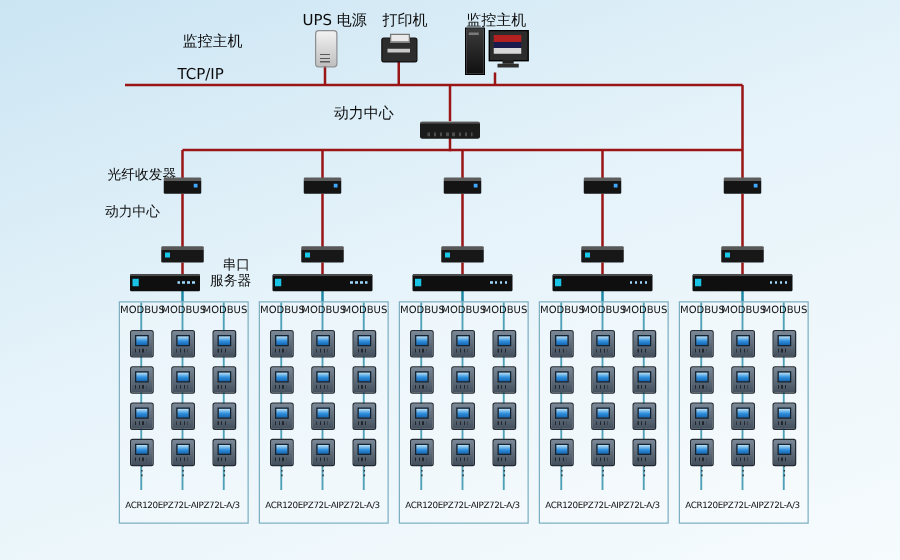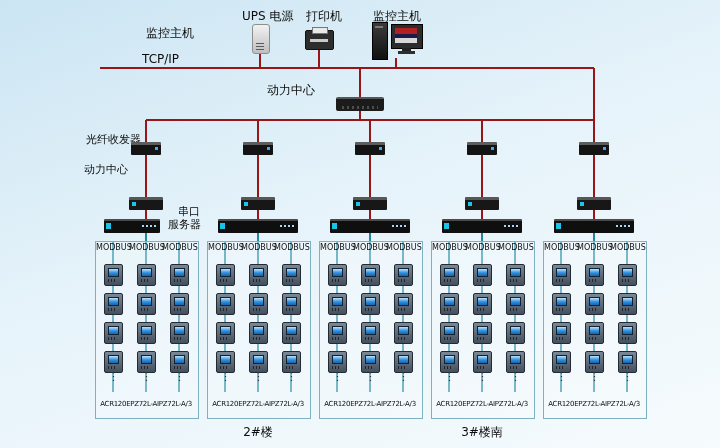--- a/index.html
+++ b/index.html
@@ -187,21 +187,20 @@
     <div class="meter" style="left: 249px; top: 322px;"></div>
     <div class="meter" style="left: 249px; top: 351px;"></div>
     <div class="dots" style="left: 253px; top: 373px;">⋮</div>
     <div class="modbus" style="left: 274px; top: 243px;">MODBUS</div>
     <div class="meter" style="left: 282px; top: 264px;"></div>
     <div class="meter" style="left: 282px; top: 293px;"></div>
     <div class="meter" style="left: 282px; top: 322px;"></div>
     <div class="meter" style="left: 282px; top: 351px;"></div>
     <div class="dots" style="left: 286px; top: 373px;">⋮</div>
     <div class="model" style="left: 207px; top: 400px;">ACR120EPZ72L-AIPZ72L-A/3</div>
-    <div class="building" style="left: 207px; top: 424px;">2#楼</div>
     <div class="transceiver-a" style="left: 355px; top: 142px;"></div>
     <div class="transceiver-b" style="left: 353px; top: 197px;"></div>
     <div class="server" style="left: 330px; top: 219px; width: 80px;"></div>
     <div class="group-box" style="left: 319px; top: 241px;"></div>
     <div class="modbus" style="left: 320px; top: 243px;">MODBUS</div>
     <div class="meter" style="left: 328px; top: 264px;"></div>
     <div class="meter" style="left: 328px; top: 293px;"></div>
     <div class="meter" style="left: 328px; top: 322px;"></div>
     <div class="meter" style="left: 328px; top: 351px;"></div>
     <div class="dots" style="left: 332px; top: 373px;">⋮</div>
@@ -234,21 +233,20 @@
     <div class="meter" style="left: 473px; top: 322px;"></div>
     <div class="meter" style="left: 473px; top: 351px;"></div>
     <div class="dots" style="left: 477px; top: 373px;">⋮</div>
     <div class="modbus" style="left: 498px; top: 243px;">MODBUS</div>
     <div class="meter" style="left: 506px; top: 264px;"></div>
     <div class="meter" style="left: 506px; top: 293px;"></div>
     <div class="meter" style="left: 506px; top: 322px;"></div>
     <div class="meter" style="left: 506px; top: 351px;"></div>
     <div class="dots" style="left: 510px; top: 373px;">⋮</div>
     <div class="model" style="left: 431px; top: 400px;">ACR120EPZ72L-AIPZ72L-A/3</div>
-    <div class="building" style="left: 431px; top: 424px;">3#楼南</div>
     <div class="transceiver-a" style="left: 579px; top: 142px;"></div>
     <div class="transceiver-b" style="left: 577px; top: 197px;"></div>
     <div class="server" style="left: 554px; top: 219px; width: 80px;"></div>
     <div class="group-box" style="left: 543px; top: 241px;"></div>
     <div class="modbus" style="left: 544px; top: 243px;">MODBUS</div>
     <div class="meter" style="left: 552px; top: 264px;"></div>
     <div class="meter" style="left: 552px; top: 293px;"></div>
     <div class="meter" style="left: 552px; top: 322px;"></div>
     <div class="meter" style="left: 552px; top: 351px;"></div>
     <div class="dots" style="left: 556px; top: 373px;">⋮</div>

